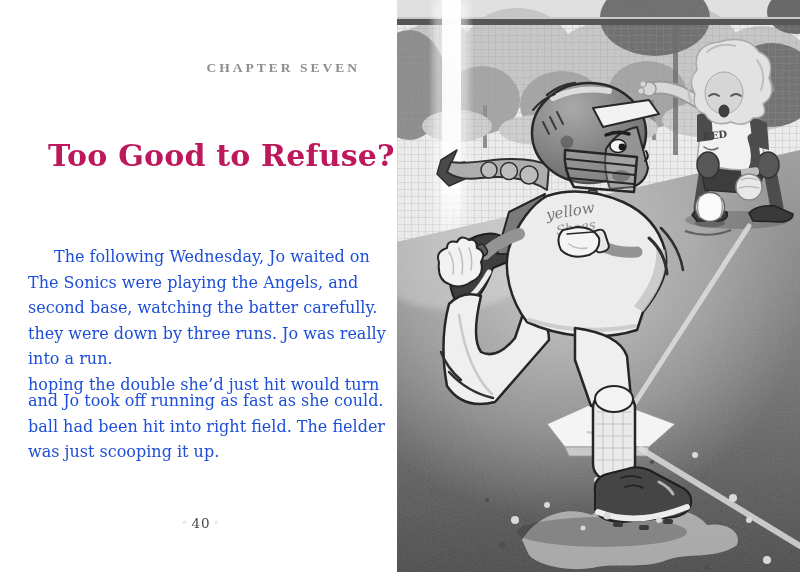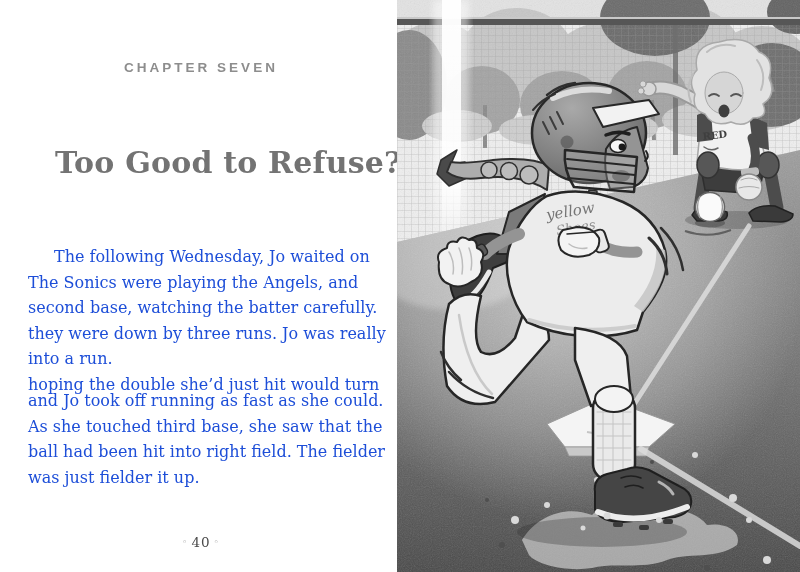--- a/index.html
+++ b/index.html
@@ -3,39 +3,39 @@
 <meta charset="utf-8">
 <style>
   html,body{margin:0;padding:0;}
   body{
     width:800px;height:572px;position:relative;overflow:hidden;
     background:#ffffff;
     font-family:"DejaVu Serif", serif;
   }
   .page-left{position:absolute;left:0;top:0;width:397px;height:572px;background:#fff;}
   .chapter-label{
-    position:absolute;left:42px;top:60px;width:318px;text-align:center;
-    font-family:Liberation Sans, sans-serif;font-weight:bold;
+    position:absolute;left:42px;top:60px;width:318px;text-align:right;
+    font-family:Liberation Serif, serif;font-weight:bold;
     font-size:13.5px;letter-spacing:3px;color:#8d8d8d;
   }
   .chapter-title{
-    position:absolute;left:44px;top:134px;margin:11px;
+    position:absolute;left:44px;top:134px;margin:4px;
     font-family:"DejaVu Serif", serif;font-weight:bold;
-    font-size:30px;color:#737373;letter-spacing:0.2px;white-space:nowrap;
+    font-size:30px;color:#be185d;letter-spacing:0.2px;white-space:nowrap;
   }
   .body-block{
     position:absolute;left:28px;width:330px;
     font-size:16px;color:#1d4ed8;line-height:25.6px;
   }
   .para1{top:244px;}
   .para2{top:388px;}
   .line{white-space:nowrap;}
   .indent{padding-left:26px;}
   .folio{
-    position:absolute;left:42px;top:534px;width:318px;text-align:center;
+    position:absolute;left:42px;top:515px;width:318px;text-align:center;
     font-size:13.5px;color:#4a4a4a;letter-spacing:1px;
   }
   .folio .orn{font-size:9px;color:#808080;vertical-align:2px;padding:0 3px;}
   .illustration-wrap{position:absolute;left:397px;top:0;width:403px;height:572px;}
   svg text{font-family:"DejaVu Serif", serif;}
 </style>
 </head>
 <body>
 
 <div class="page-left">
@@ -46,23 +46,22 @@
     <div class="line indent">The following Wednesday, Jo waited on</div>
     <div class="line">The Sonics were playing the Angels, and</div>
     <div class="line">second base, watching the batter carefully.</div>
     <div class="line">they were down by three runs. Jo was really</div>
     <div class="line">into a run.</div>
     <div class="line">hoping the double she’d just hit would turn</div>
   </div>
 
   <div class="body-block para2">
     <div class="line">and Jo took off running as fast as she could.</div>
-    <div class="line">As she touched third base, she saw that the</div>
     <div class="line">ball had been hit into right field. The fielder</div>
-    <div class="line">was just fielder it up.</div>
+    <div class="line">was just scooping it up.</div>
   </div>
 
   <div class="folio">
     <span class="orn">◦</span><span>40</span><span class="orn">◦</span>
   </div>
 </div>
 
 <div class="illustration-wrap">
 <svg viewBox="0 0 403 572" width="403" height="572" xmlns="http://www.w3.org/2000/svg">
   <defs>

